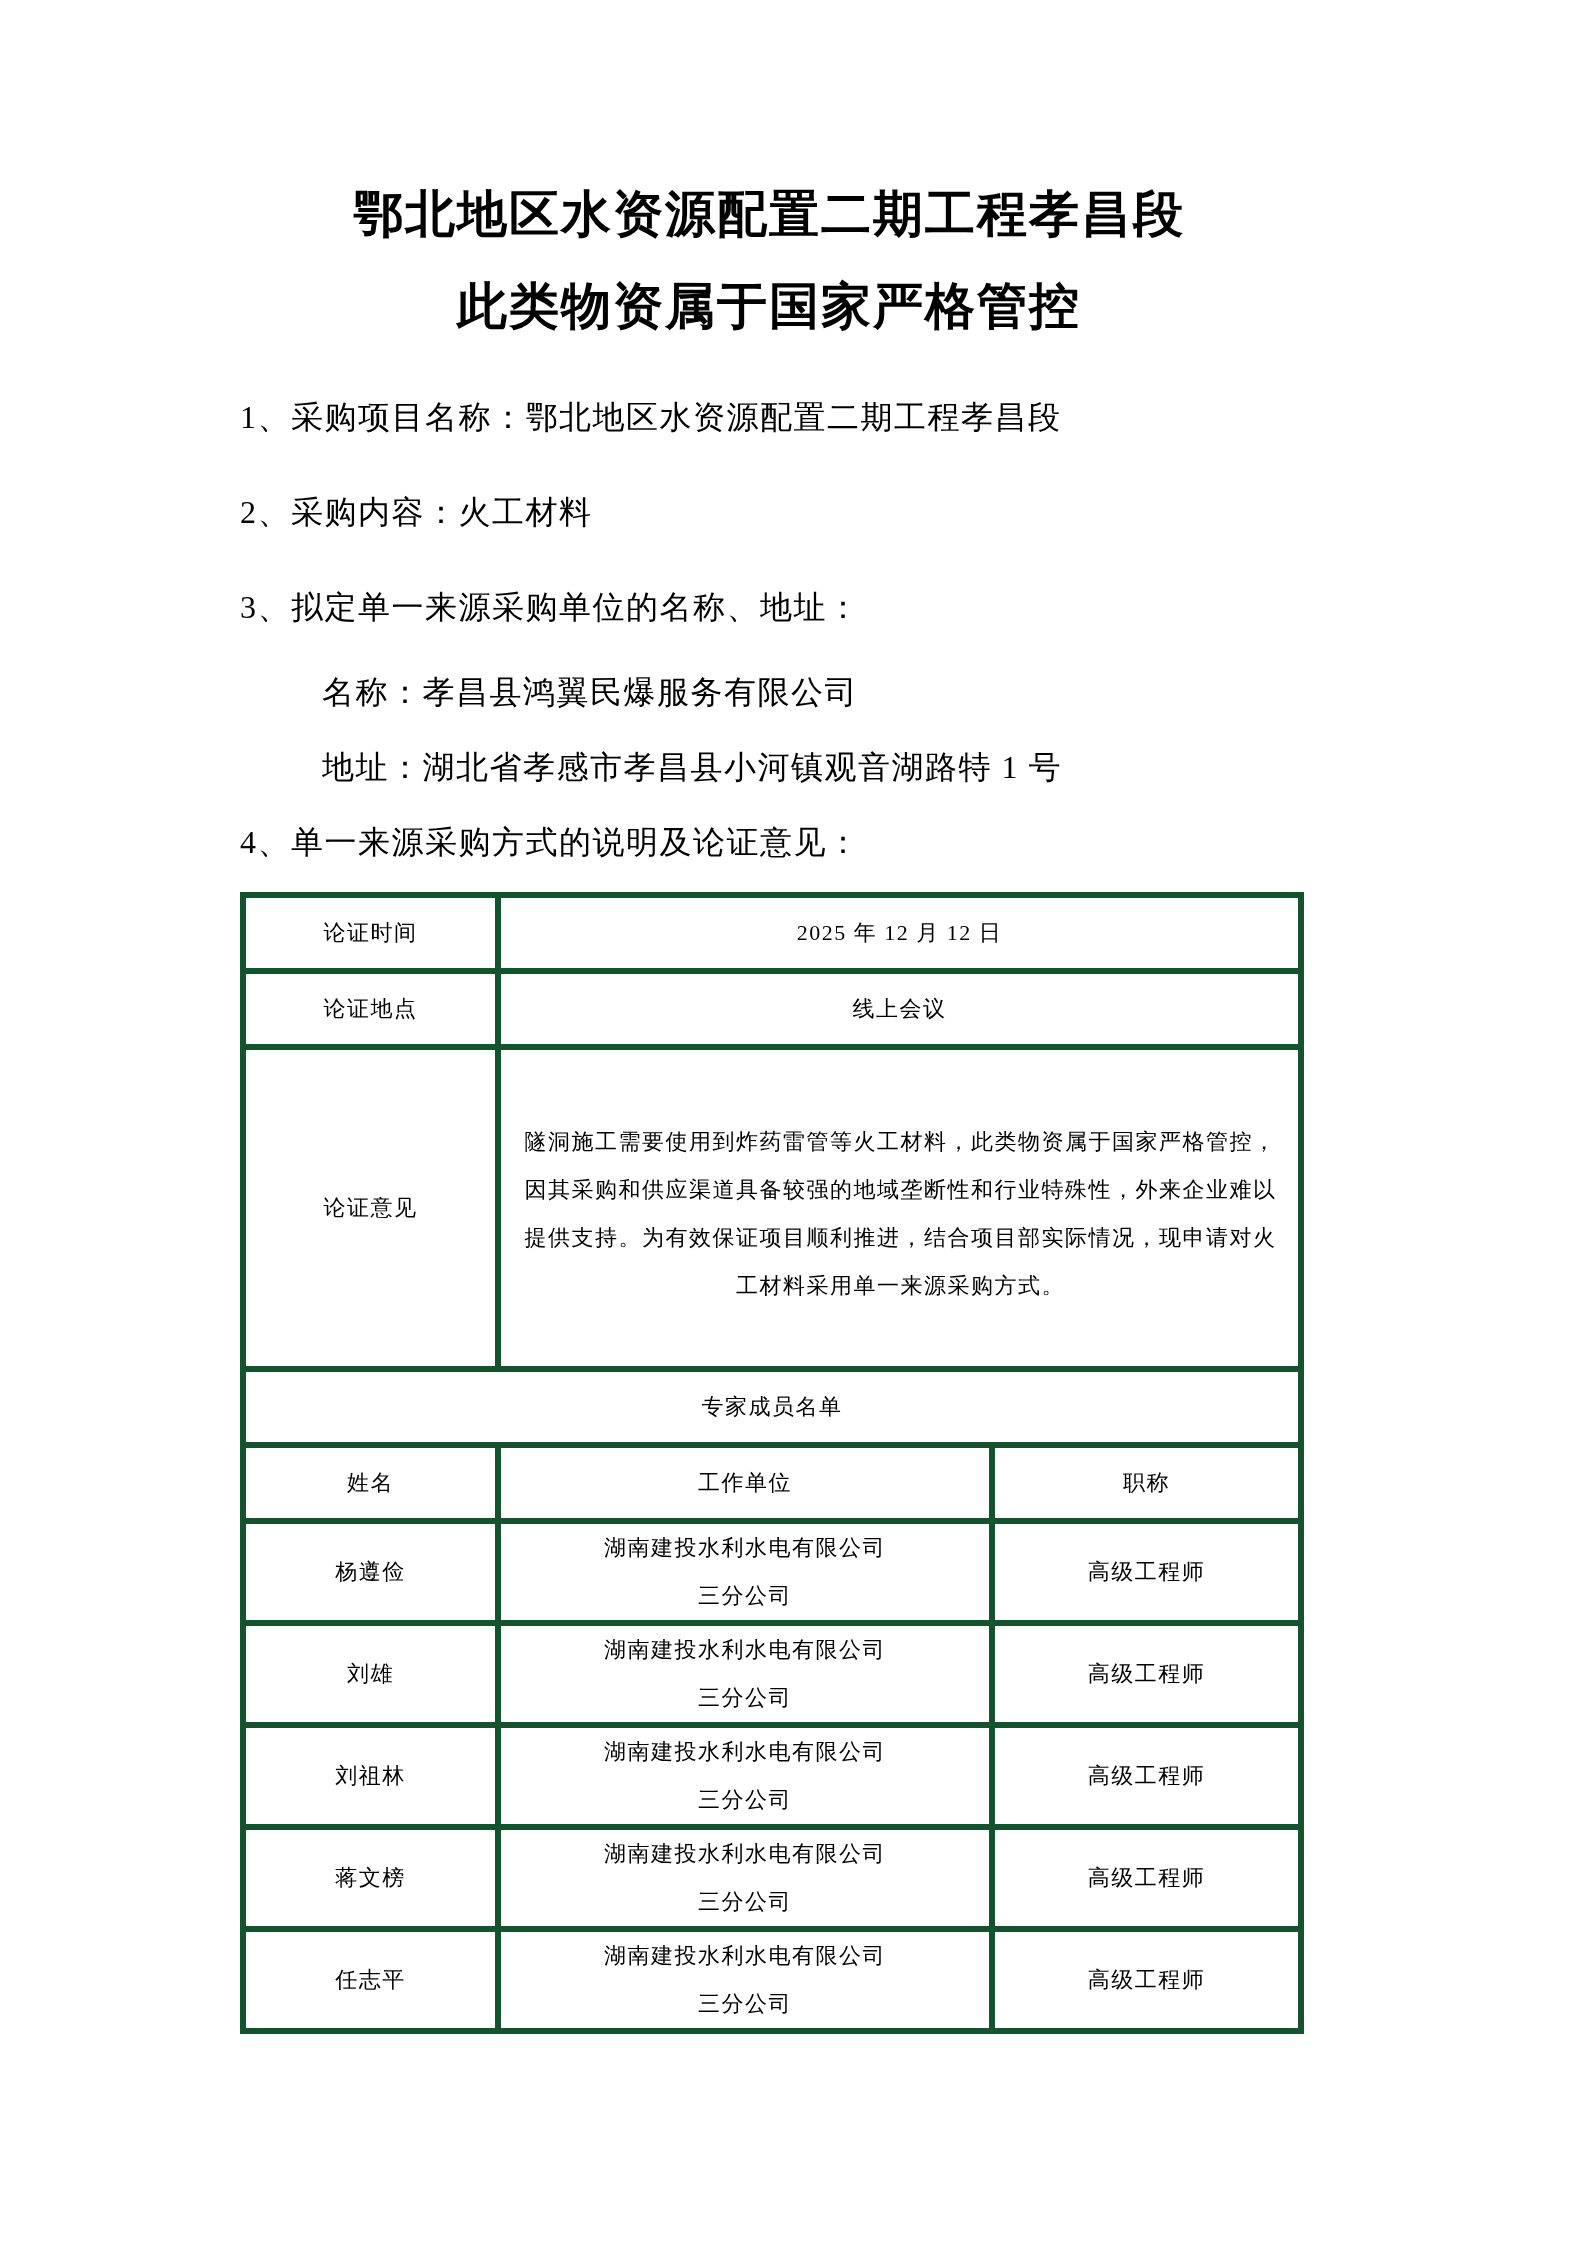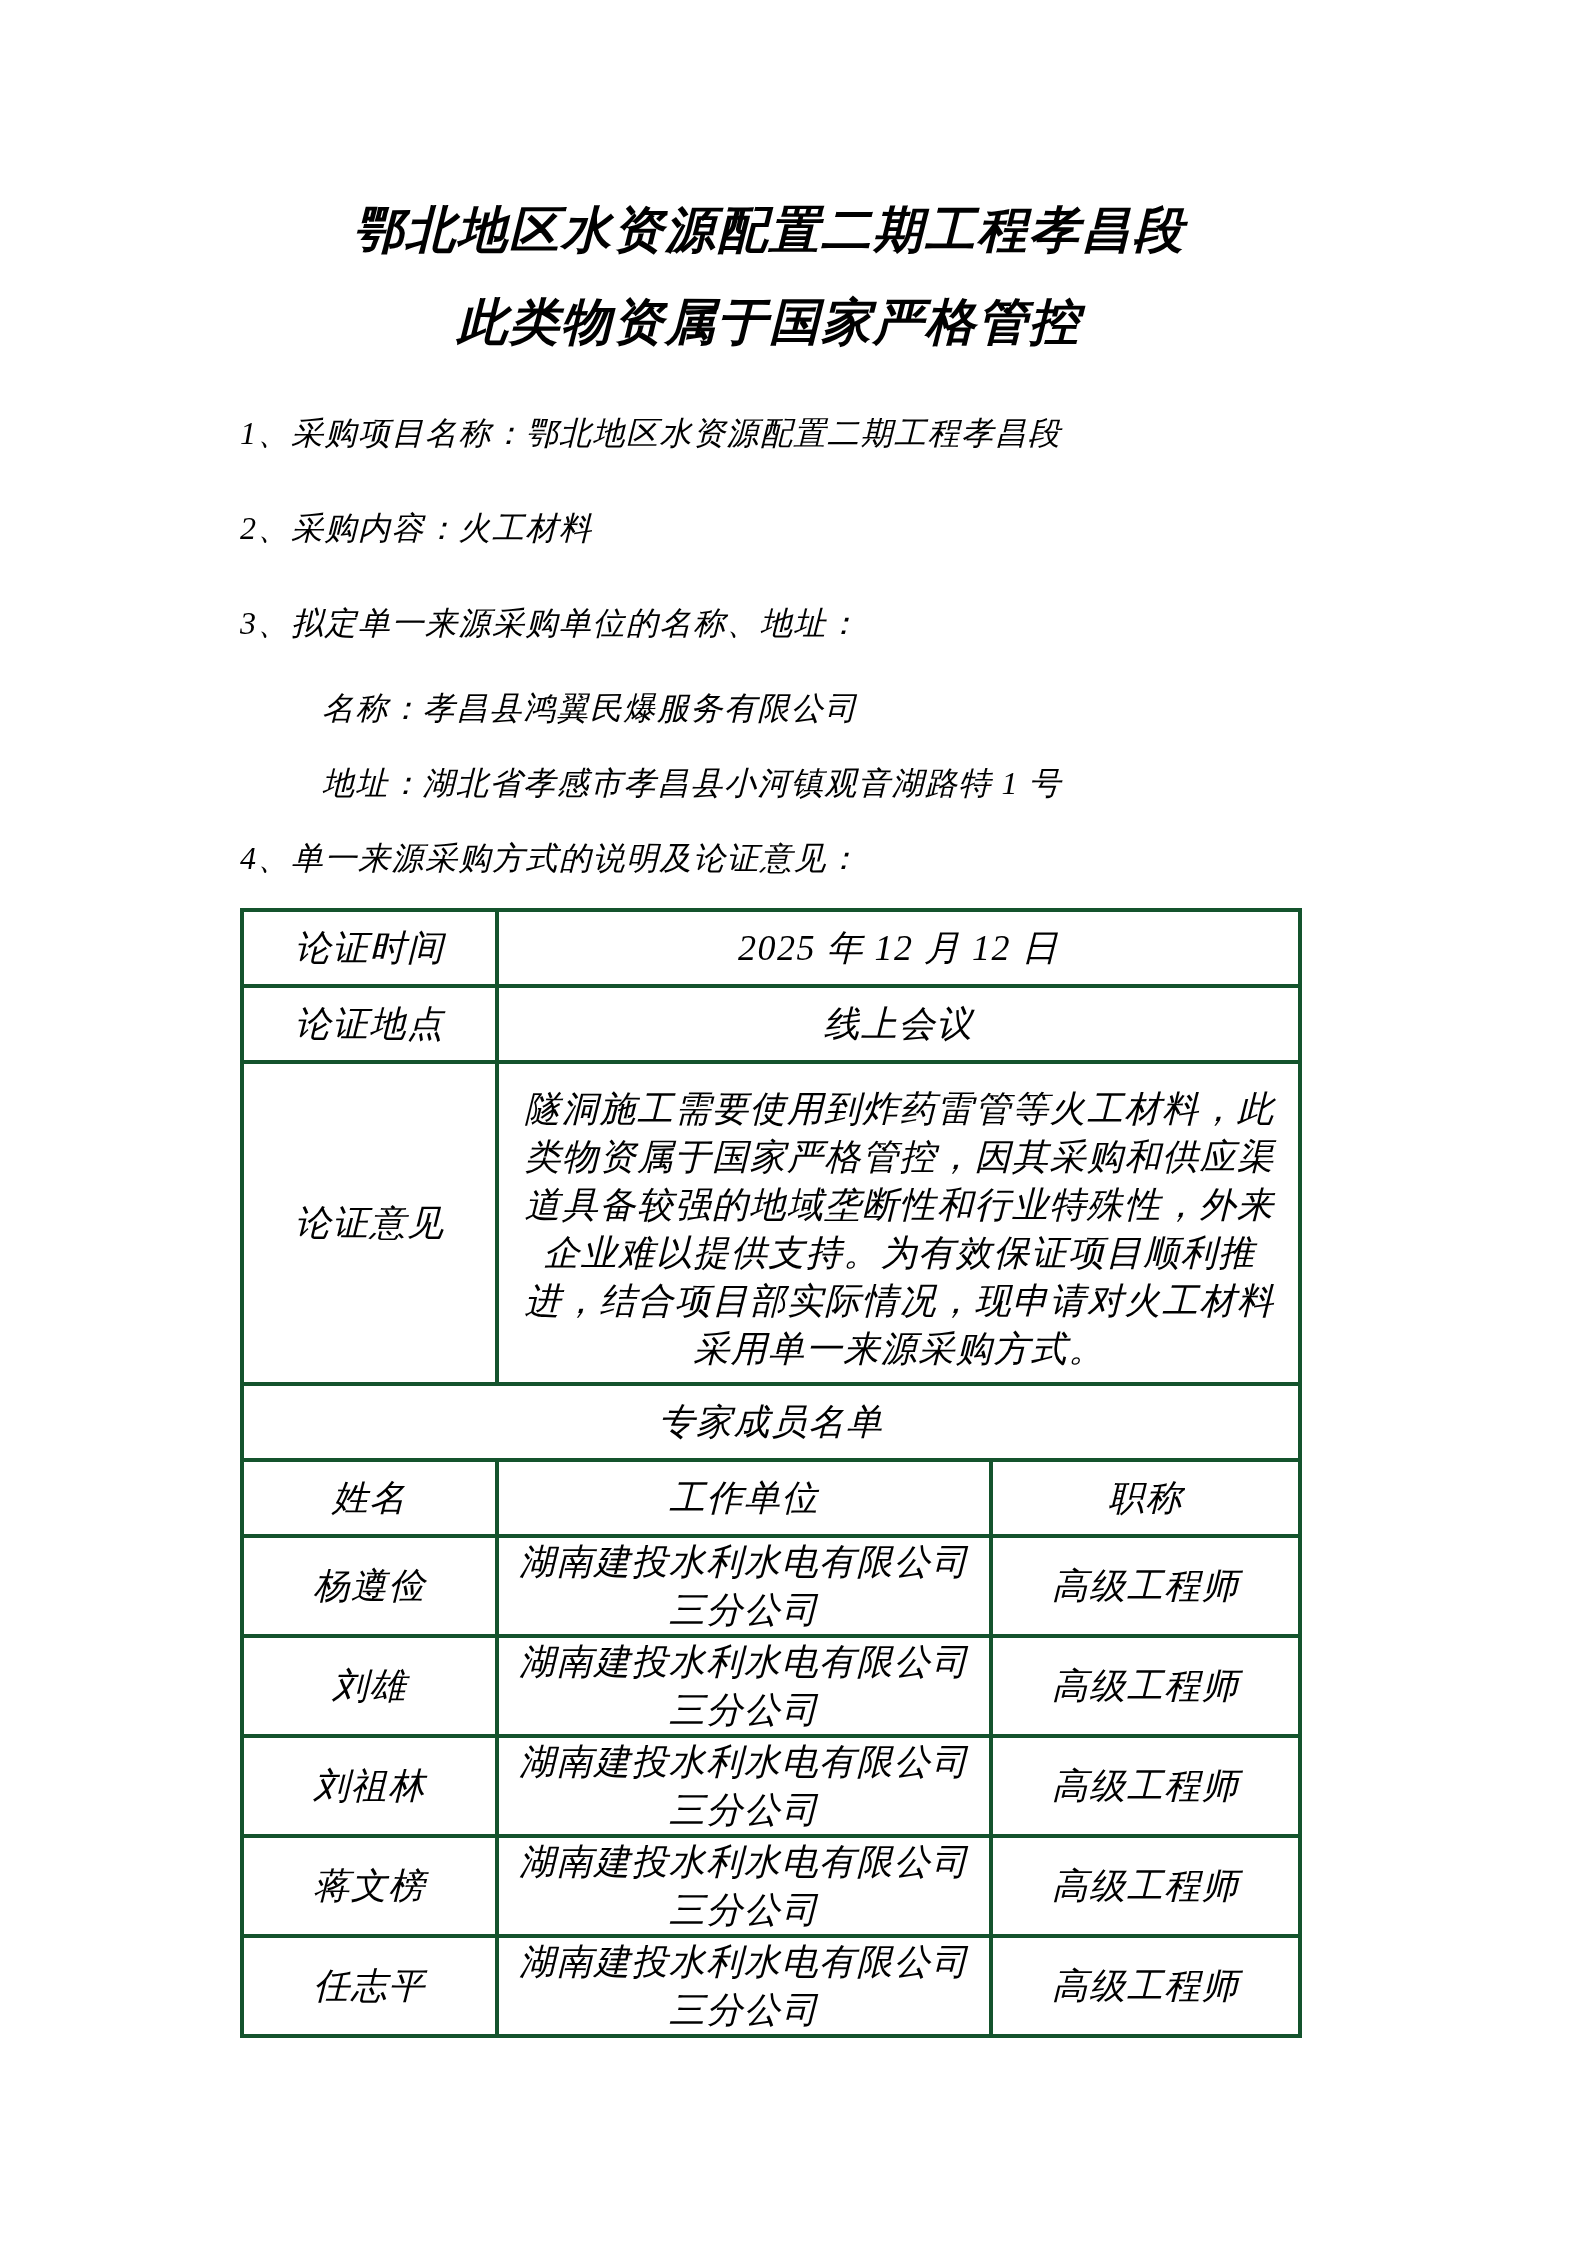--- a/index.html
+++ b/index.html
@@ -11,45 +11,44 @@
   .doc {
     position:relative;
     width:1587px;
     height:2245px;
     background:#ffffff;
     overflow:hidden;
   }
   .content {
     position:absolute;
     left:240px;
-    top:184px;
+    top:168px;
     width:1058px;
-    font-style:italic;
   }
   .title {
     text-align:center;
     font-size:50px;
     font-weight:bold;
     line-height:92px;
     letter-spacing:2px;
   }
   .body-lines { margin-top:18px; font-size:32px; letter-spacing:1.5px; }
   .line { white-space:nowrap; }
   .gap-lg { height:95px; line-height:95px; }
   .gap-md { height:75px; line-height:75px; }
   .indent { padding-left:82px; }
   table.notice {
     margin-top:12px;
     width:1058px;
     border-collapse:collapse;
     table-layout:fixed;
   }
   table.notice td {
-    border:4px solid #14532d;
-    font-size:36px;
+    border:6px solid #14532d;
+    font-size:22px;
     text-align:center;
     vertical-align:middle;
     letter-spacing:1.5px;
   }
   .col-1 { width:255px; }
   .col-2 { width:494px; }
   .col-3 { width:309px; }
   .row-sm { height:76px; }
   .row-opinion { height:322px; }
   .row-expert { height:98px; }

